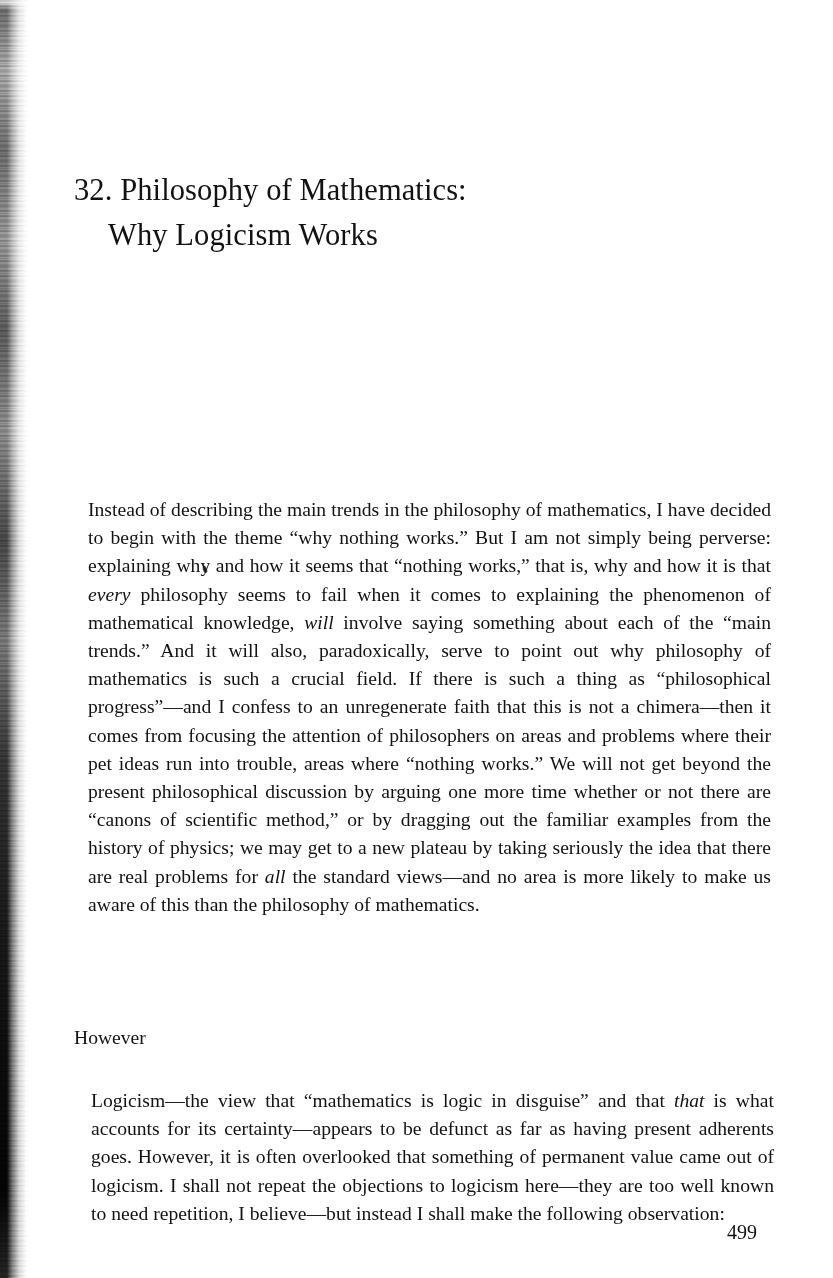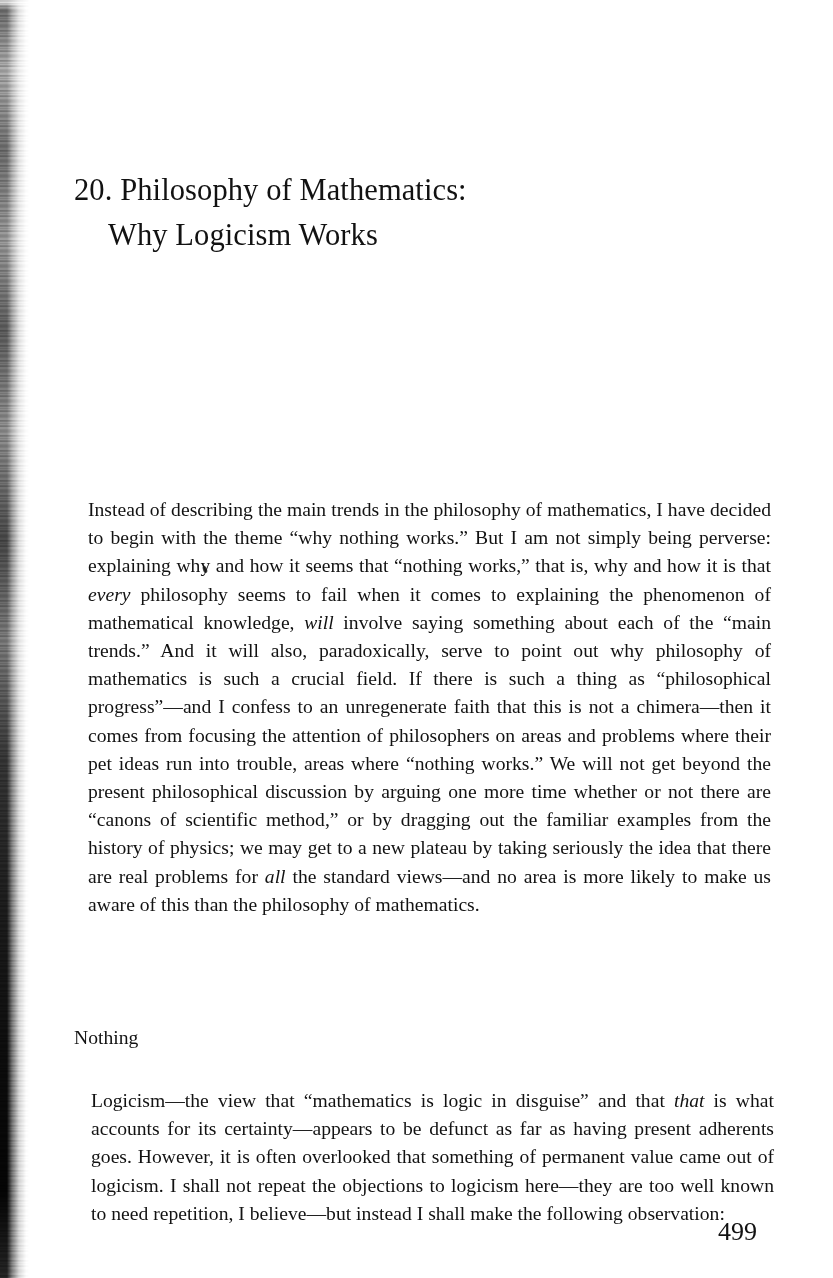--- a/index.html
+++ b/index.html
@@ -137,21 +137,21 @@
   }
 
   #logicism-paragraph { position: absolute; top: 1073px; left: 3px; width: 100%; }
 
   .folio {
     position: absolute;
     top: 1218px;
     left: 0;
     width: 683px;
     text-align: right;
-    font-size: 26px;
+    font-size: 20px;
     line-height: 28px;
   }
 
   
   .speck {
     position: absolute;
     left: 203px;
     top: 566px;
     width: 4px;
     height: 7px;
@@ -166,27 +166,27 @@
 <body>
 
 <div class="page">
 
   <div class="scan-edge"></div>
   <div class="scan-edge-speckle"></div>
 
   <div class="content">
 
     <h1 class="chapter-title">
-      <span class="title-line-1">20.  Philosophy of Mathematics:</span>
+      <span class="title-line-1">32.  Philosophy of Mathematics:</span>
       <span class="title-line-2">Why Logicism Works</span>
     </h1>
 
     <p class="para last-line-natural" id="intro-paragraph"><span>Instead of describing the main trends in the philosophy of mathematics, I have decided to begin with the theme “why nothing works.” But I am not simply being perverse: explaining why and how it seems that “nothing works,” that is, why and how it is that </span><em>every</em><span> philosophy seems to fail when it comes to explaining the phenomenon of mathematical knowledge, </span><em>will</em><span> involve saying something about each of the “main trends.” And it will also, paradoxically, serve to point out why philosophy of mathematics is such a crucial field. If there is such a thing as “philosophical progress”—and I confess to an unregenerate faith that this is not a chimera—then it comes from focusing the attention of philosophers on areas and problems where their pet ideas run into trouble, areas where “nothing works.” We will not get beyond the present philosophical discussion by arguing one more time whether or not there are “canons of scientific method,” or by dragging out the familiar examples from the history of physics; we may get to a new plateau by taking seriously the idea that there are real problems for </span><em>all</em><span> the standard views—and no area is more likely to make us aware of this than the philosophy of mathematics.</span></p>
 
-    <h2 class="section-heading">Nothing</h2>
+    <h2 class="section-heading">However</h2>
 
     <p class="para last-line-natural" id="logicism-paragraph"><span>Logicism—the view that “mathematics is logic in disguise” and that </span><em>that</em><span> is what accounts for its certainty—appears to be defunct as far as having present adherents goes. However, it is often overlooked that something of permanent value came out of logicism. I shall not repeat the objections to logicism here—they are too well known to need repetition, I believe—but instead I shall make the following observation:</span></p>
 
     <div class="folio">499</div>
 
   </div>
 
   <div class="speck"></div>
 
 </div>

